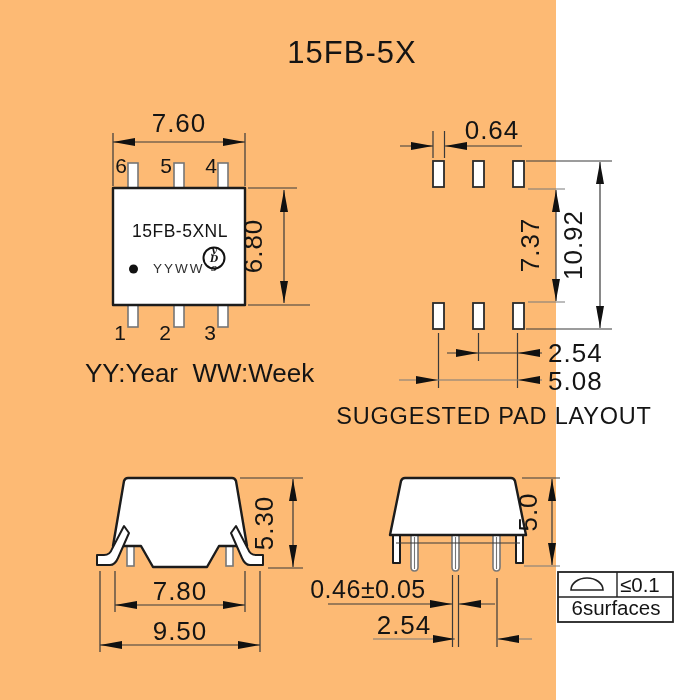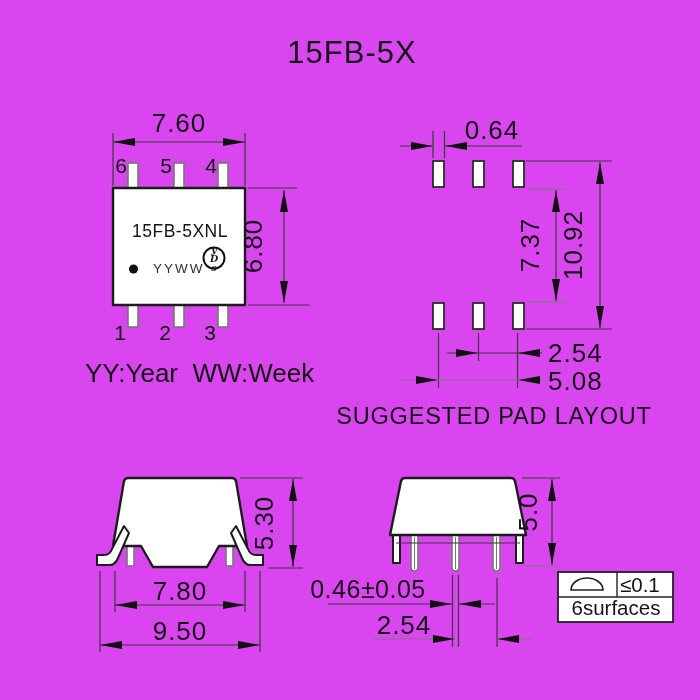--- a/index.html
+++ b/index.html
@@ -1,16 +1,16 @@
 <!DOCTYPE html>
 <html><head>
 <meta charset="utf-8">
 <style>
   html,body{margin:0;padding:0;background:#ffffff;}
-  #stage{position:relative;width:700px;height:700px;background:#d946ef;
+  #stage{position:relative;width:556px;height:700px;background:#fdba74;
          font-family:"Liberation Sans", sans-serif;}
   svg{position:absolute;left:0;top:0;}
   text{fill:#141414;}
   .outline{fill:#ffffff;stroke:#1c1c1c;stroke-width:2.4;stroke-linejoin:round;}
   .outline2{fill:#ffffff;stroke:#1c1c1c;stroke-width:2;stroke-linejoin:round;}
   .pin{fill:#ffffff;stroke:#767676;stroke-width:1.6;}
   .pinline{stroke:#767676;stroke-width:1.1;fill:none;}
   .pad{fill:#ffffff;stroke:#2b2b2b;stroke-width:1.8;}
   .dim{stroke:#3a3a3a;stroke-width:1.2;fill:none;}
   .dimg{stroke:#7a7a7a;stroke-width:1.2;fill:none;}

